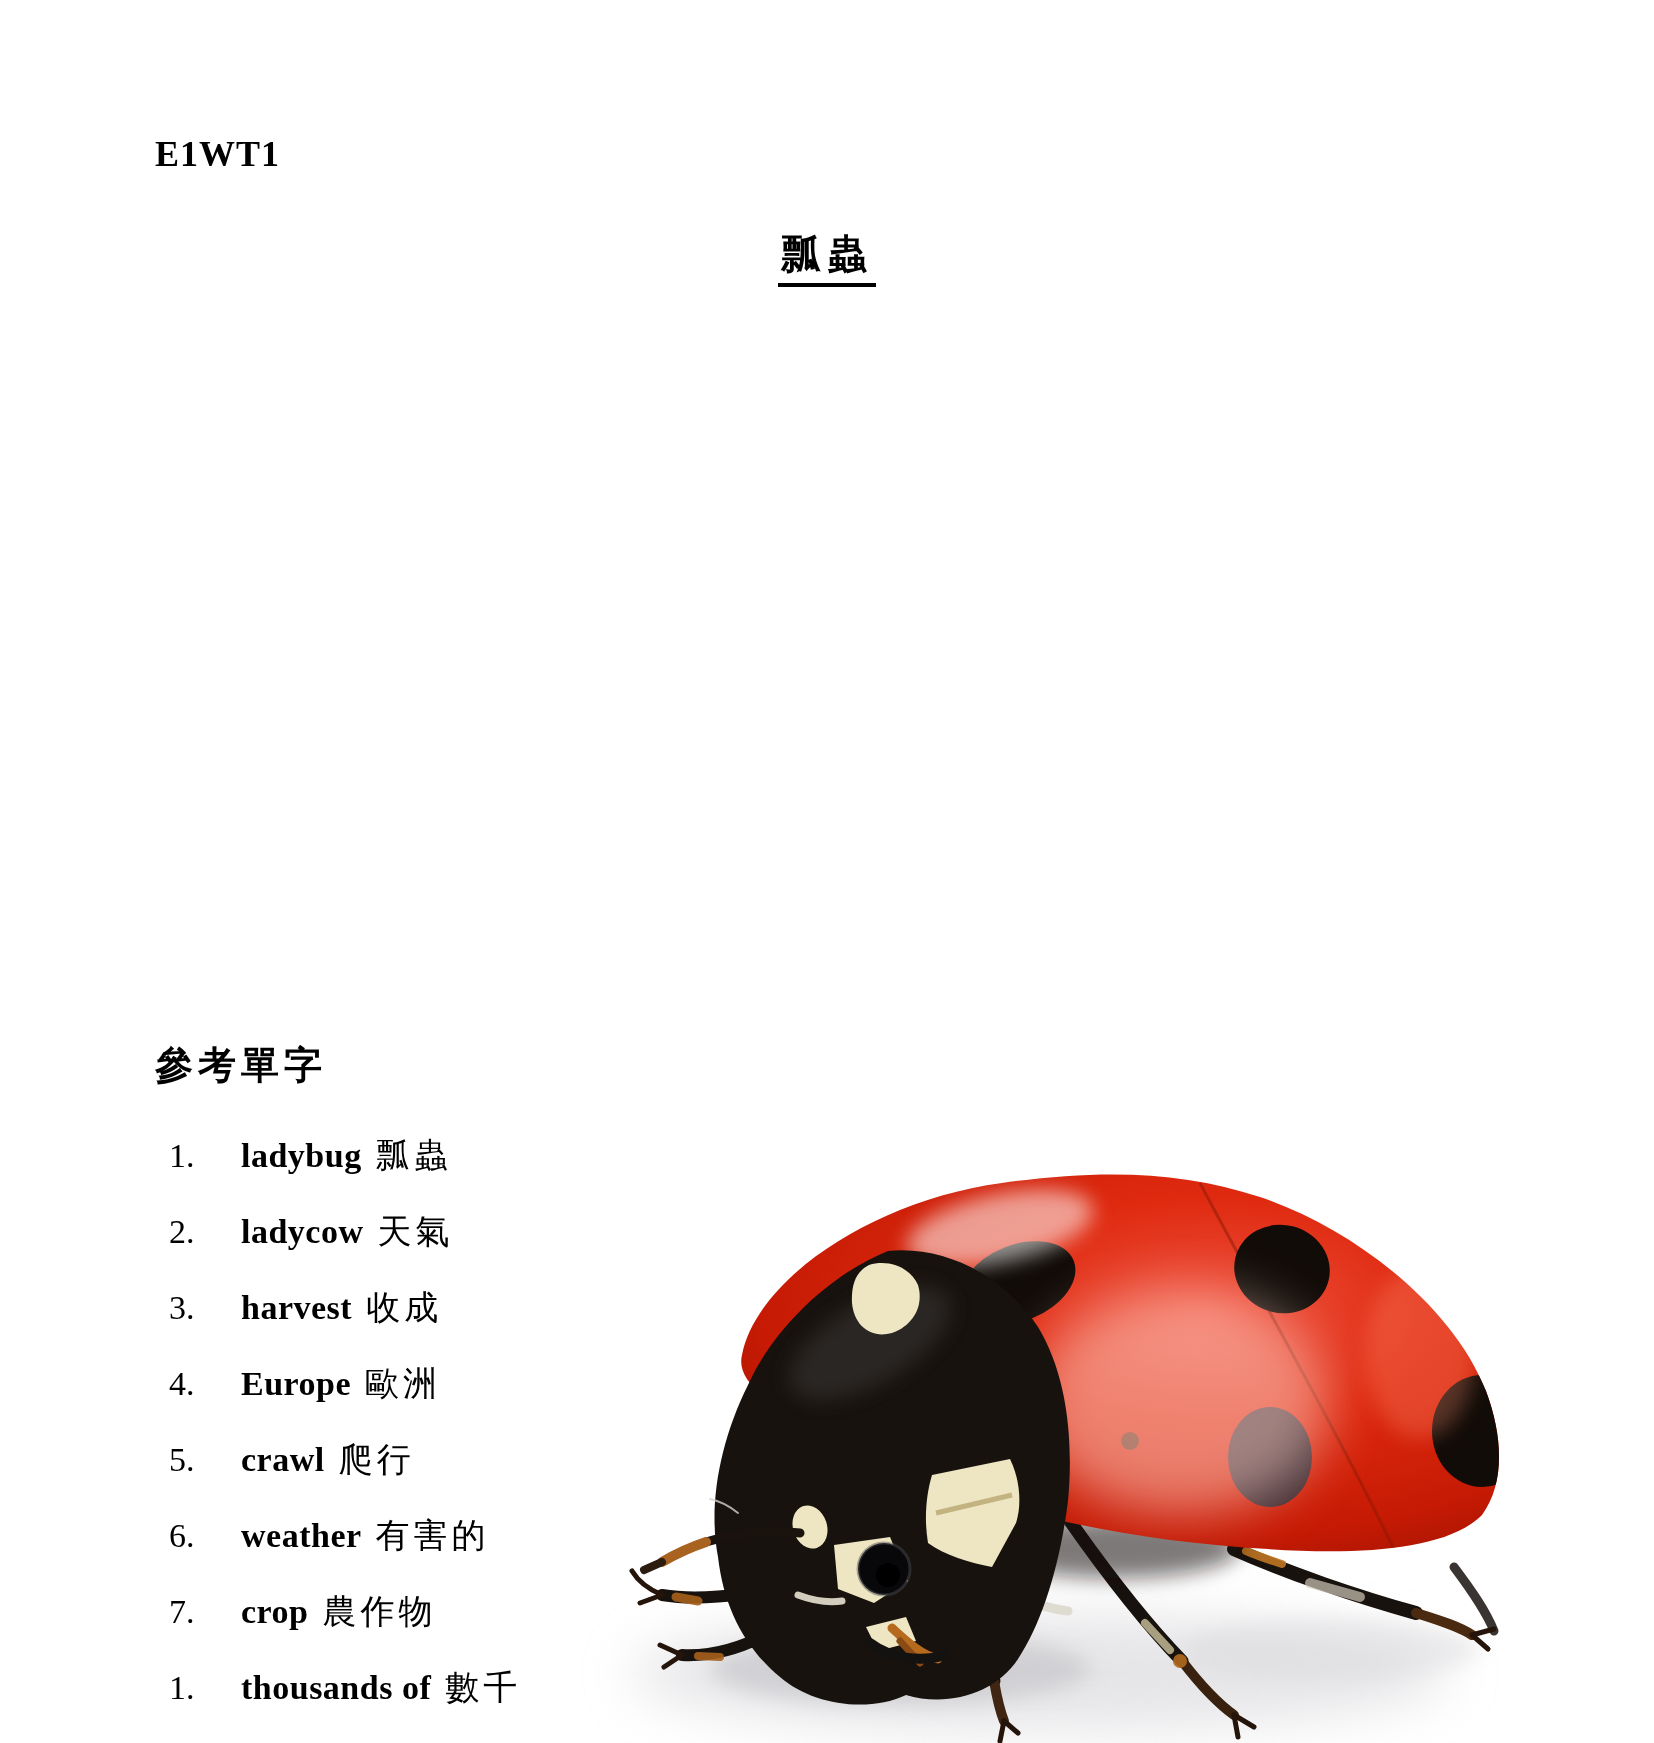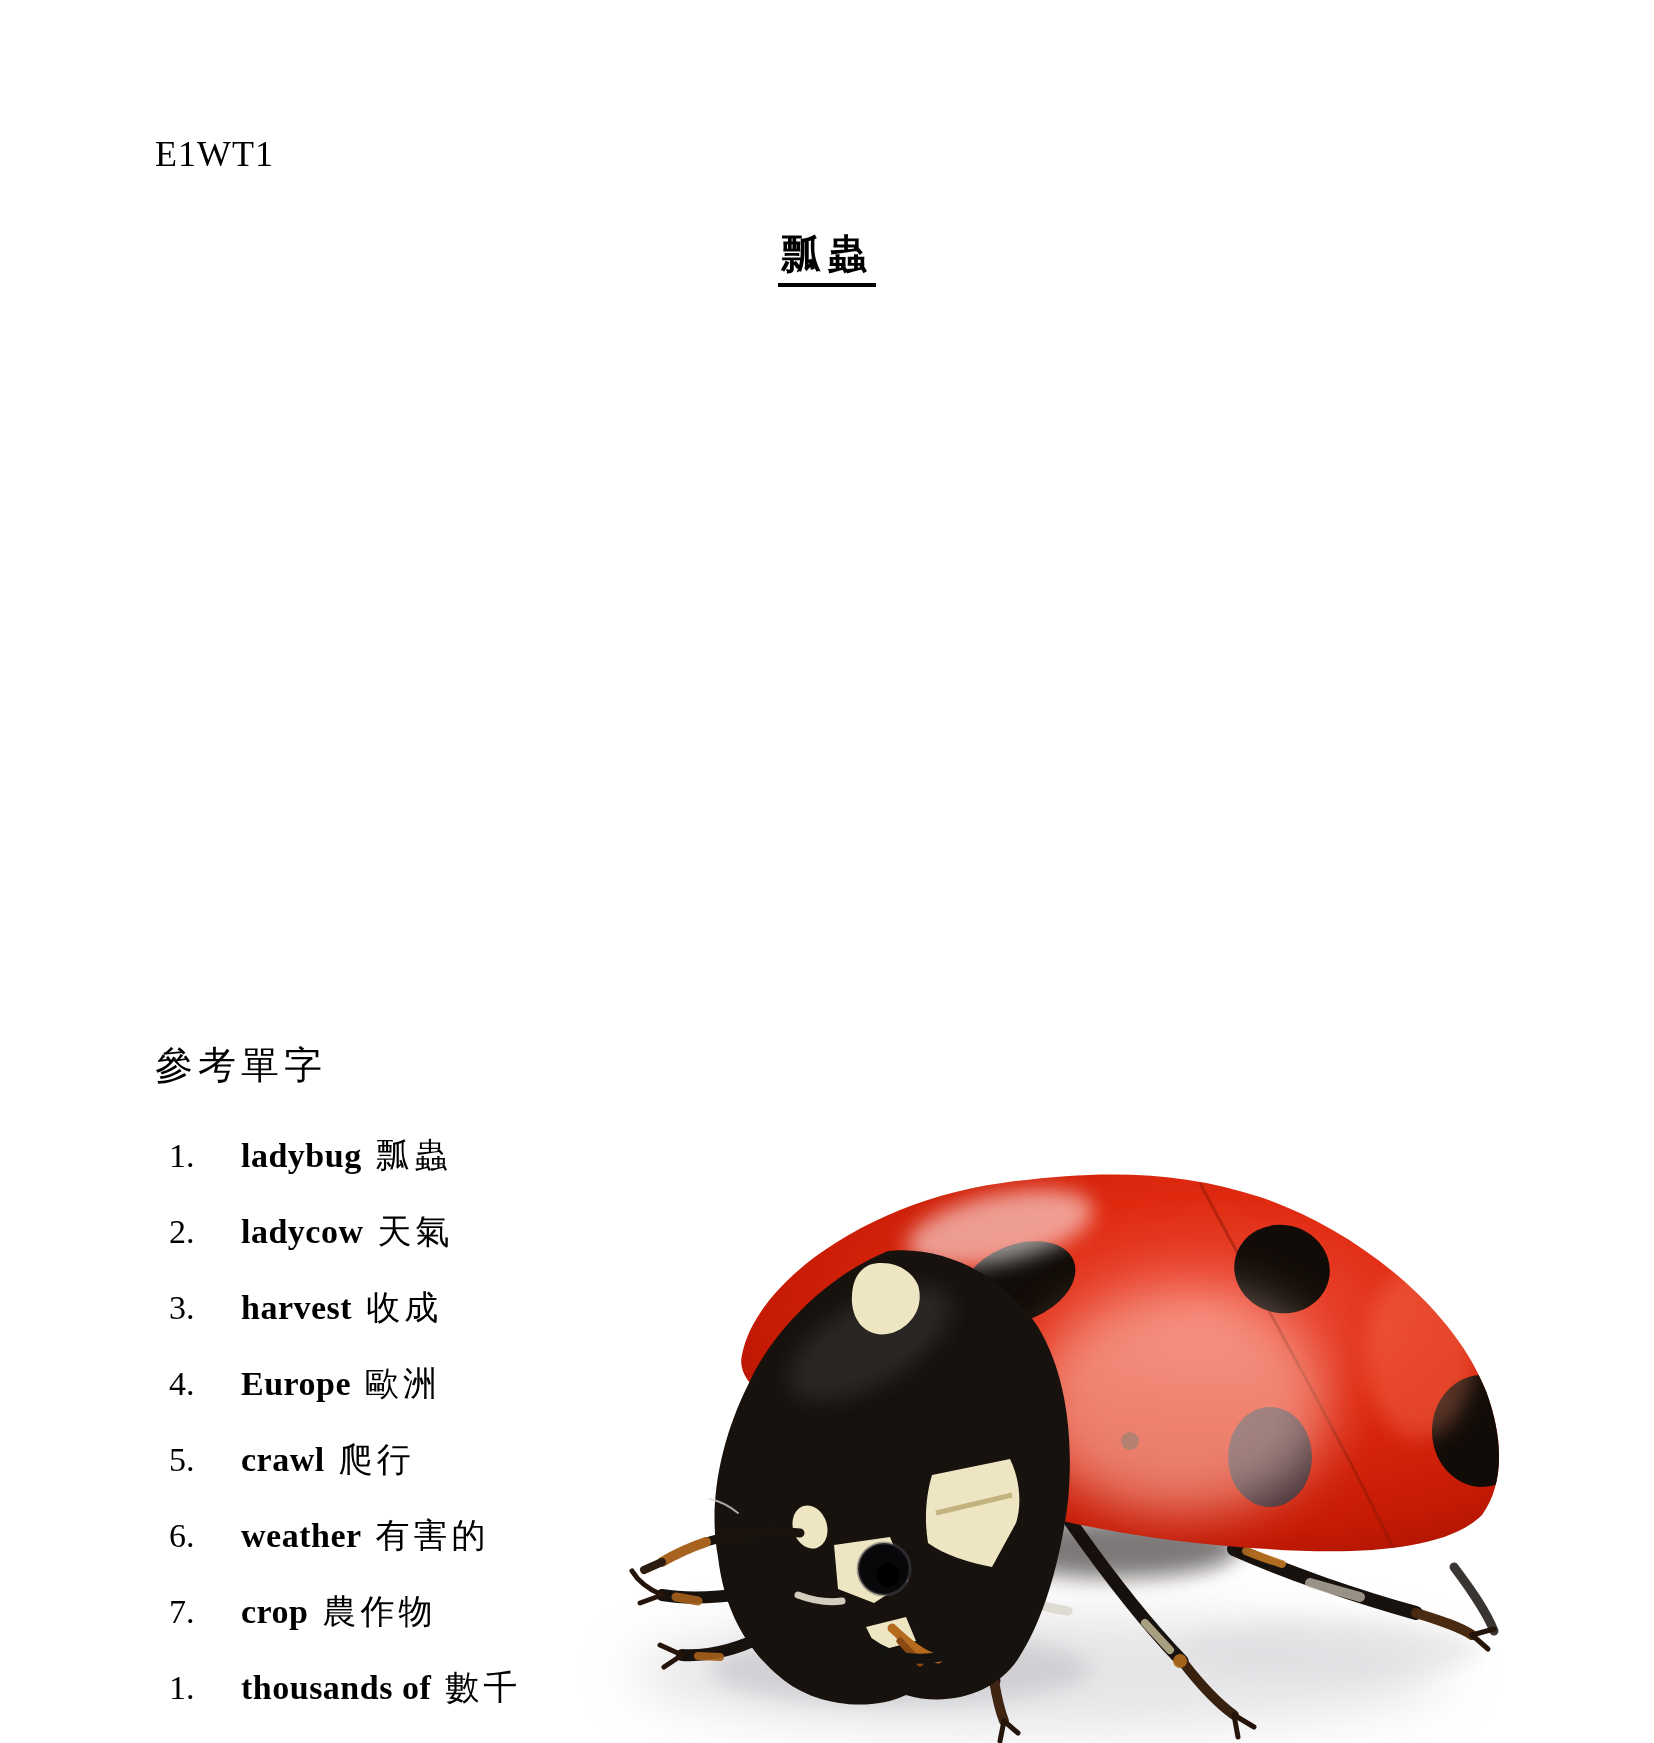--- a/index.html
+++ b/index.html
@@ -3,42 +3,42 @@
 <meta charset="utf-8">
 <style>
   html,body{margin:0;padding:0;}
   body{
     width:1654px;height:1743px;background:#ffffff;color:#000;
     font-family:"Liberation Serif","DejaVu Serif",serif;
     position:relative;overflow:hidden;
   }
   .doc-header{
     position:absolute;left:155px;top:132px;
-    font-size:36px;font-weight:normal;letter-spacing:1px;line-height:44px;text-align:right;
+    font-size:36px;font-weight:bold;letter-spacing:1px;line-height:44px;text-align:right;
   }
   .title-wrap{position:absolute;left:0;top:232px;width:1654px;text-align:center;}
   .doc-title{
     display:inline-block;font-size:40px;font-weight:bold;letter-spacing:6px;
     border-bottom:4px solid #000;padding:0 3px 5px 3px;line-height:46px;
   }
   .article{
     position:absolute;left:155px;top:255px;width:1343px;
     font-size:38px;line-height:92px;letter-spacing:4px;
     text-align:justify;text-justify:inter-character;
   }
   .article p{margin:0;text-indent:76px;}
   .seg-normal{}
   .seg-italic{font-style:italic;letter-spacing:1px;}
   .seg-bu{
     font-weight:bold;text-decoration:underline;
     text-decoration-thickness:3px;text-underline-offset:9px;
   }
   .vocab-heading{
     position:absolute;left:155px;top:1041px;
-    font-size:38px;font-weight:normal;letter-spacing:5px;line-height:48px;
+    font-size:38px;font-weight:bold;letter-spacing:5px;line-height:48px;
   }
   .vocab-list{position:absolute;left:155px;top:1118px;width:470px;}
   .vocab-item{height:76px;display:flex;align-items:center;font-size:34px;}
   .vocab-num{flex:0 0 86px;width:86px;padding-left:14px;box-sizing:border-box;}
   .vocab-en{font-weight:bold;letter-spacing:0.5px;}
   .vocab-zh{margin-left:14px;letter-spacing:4px;}
   .ladybug-photo{position:absolute;left:570px;top:1043px;width:930px;height:700px;overflow:hidden;}
 </style>
 </head>
 <body>

